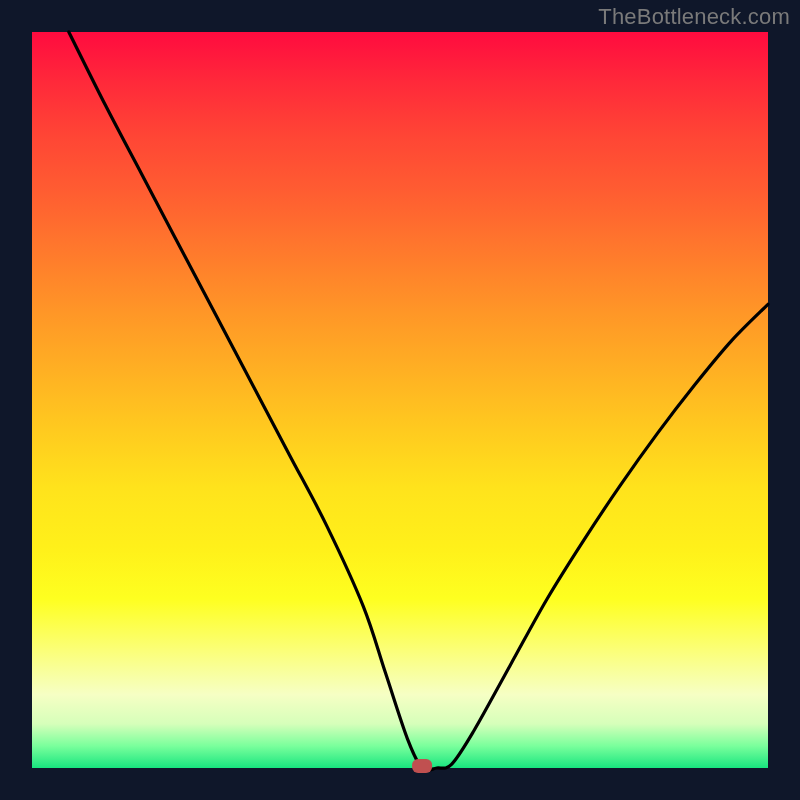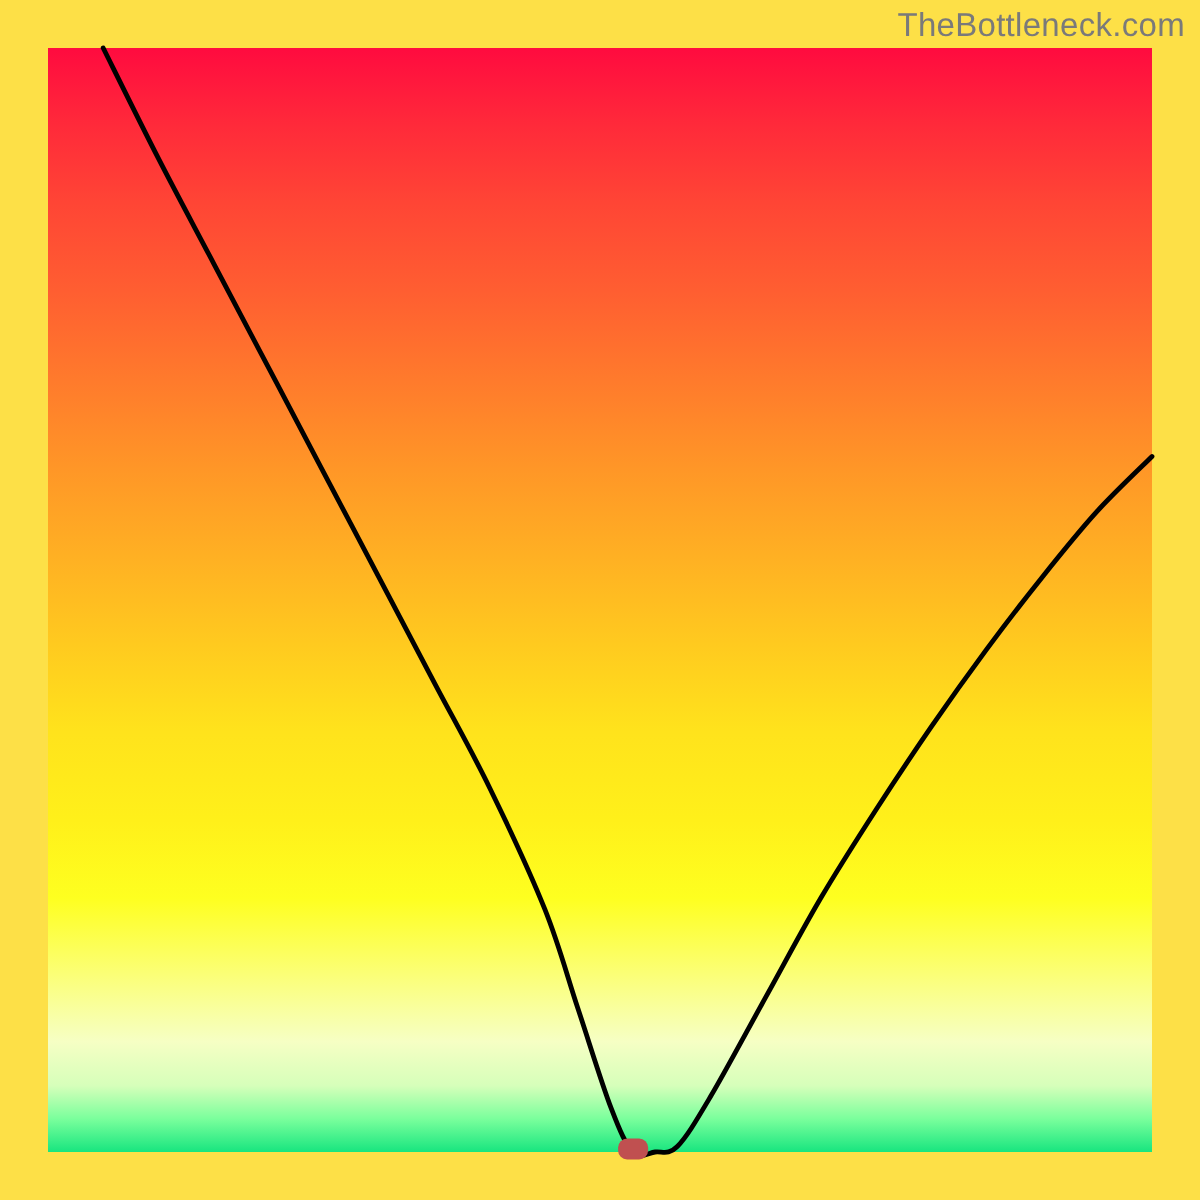--- a/index.html
+++ b/index.html
@@ -8,21 +8,21 @@
     width: 800px;
     height: 800px;
     overflow: hidden;
     background: #000;
     font-family: Arial, Helvetica, sans-serif;
   }
   .frame {
     position: relative;
     width: 800px;
     height: 800px;
-    background: #fde047;
+    background: #0f172a;
   }
   .watermark {
     position: absolute;
     top: 4px;
     right: 10px;
     color: #7a7a7a;
     font-size: 22px;
     letter-spacing: 0.2px;
     z-index: 5;
   }

